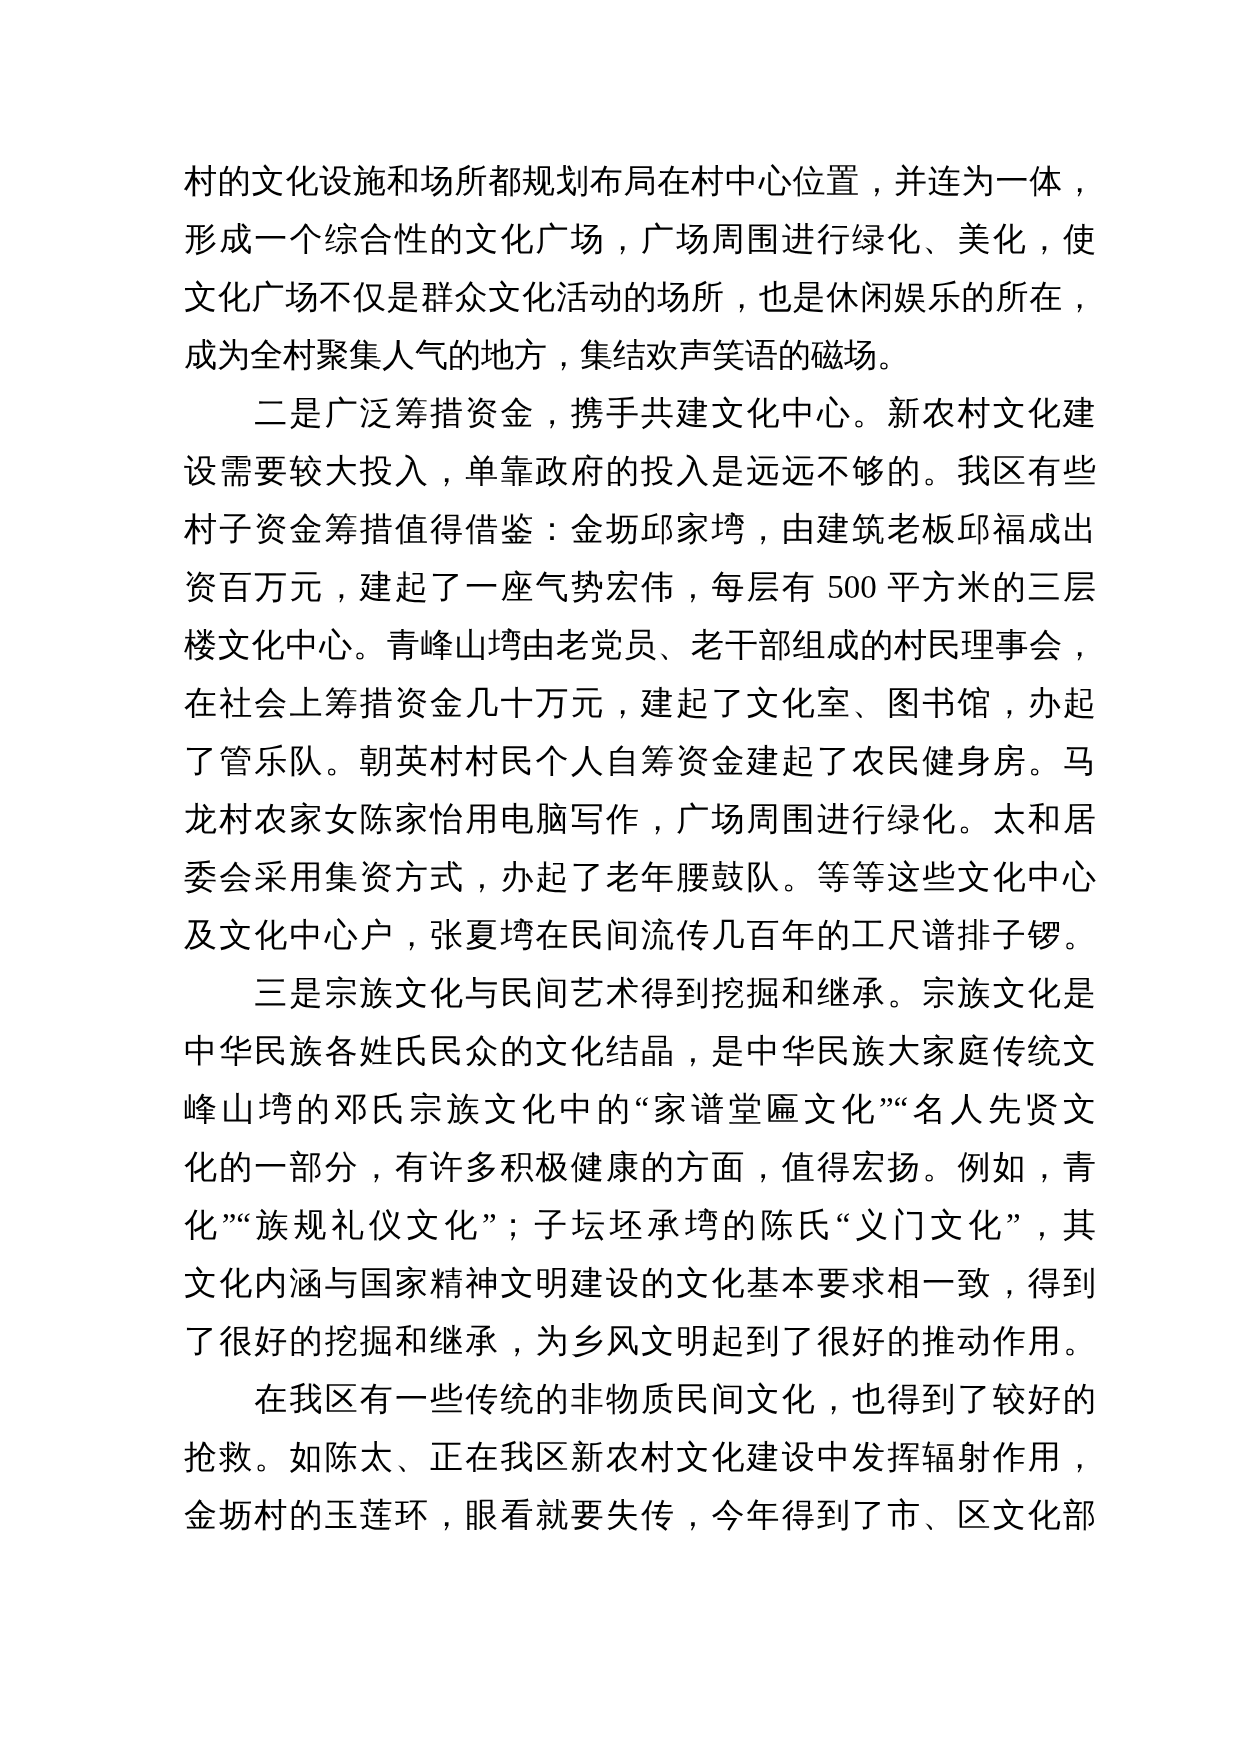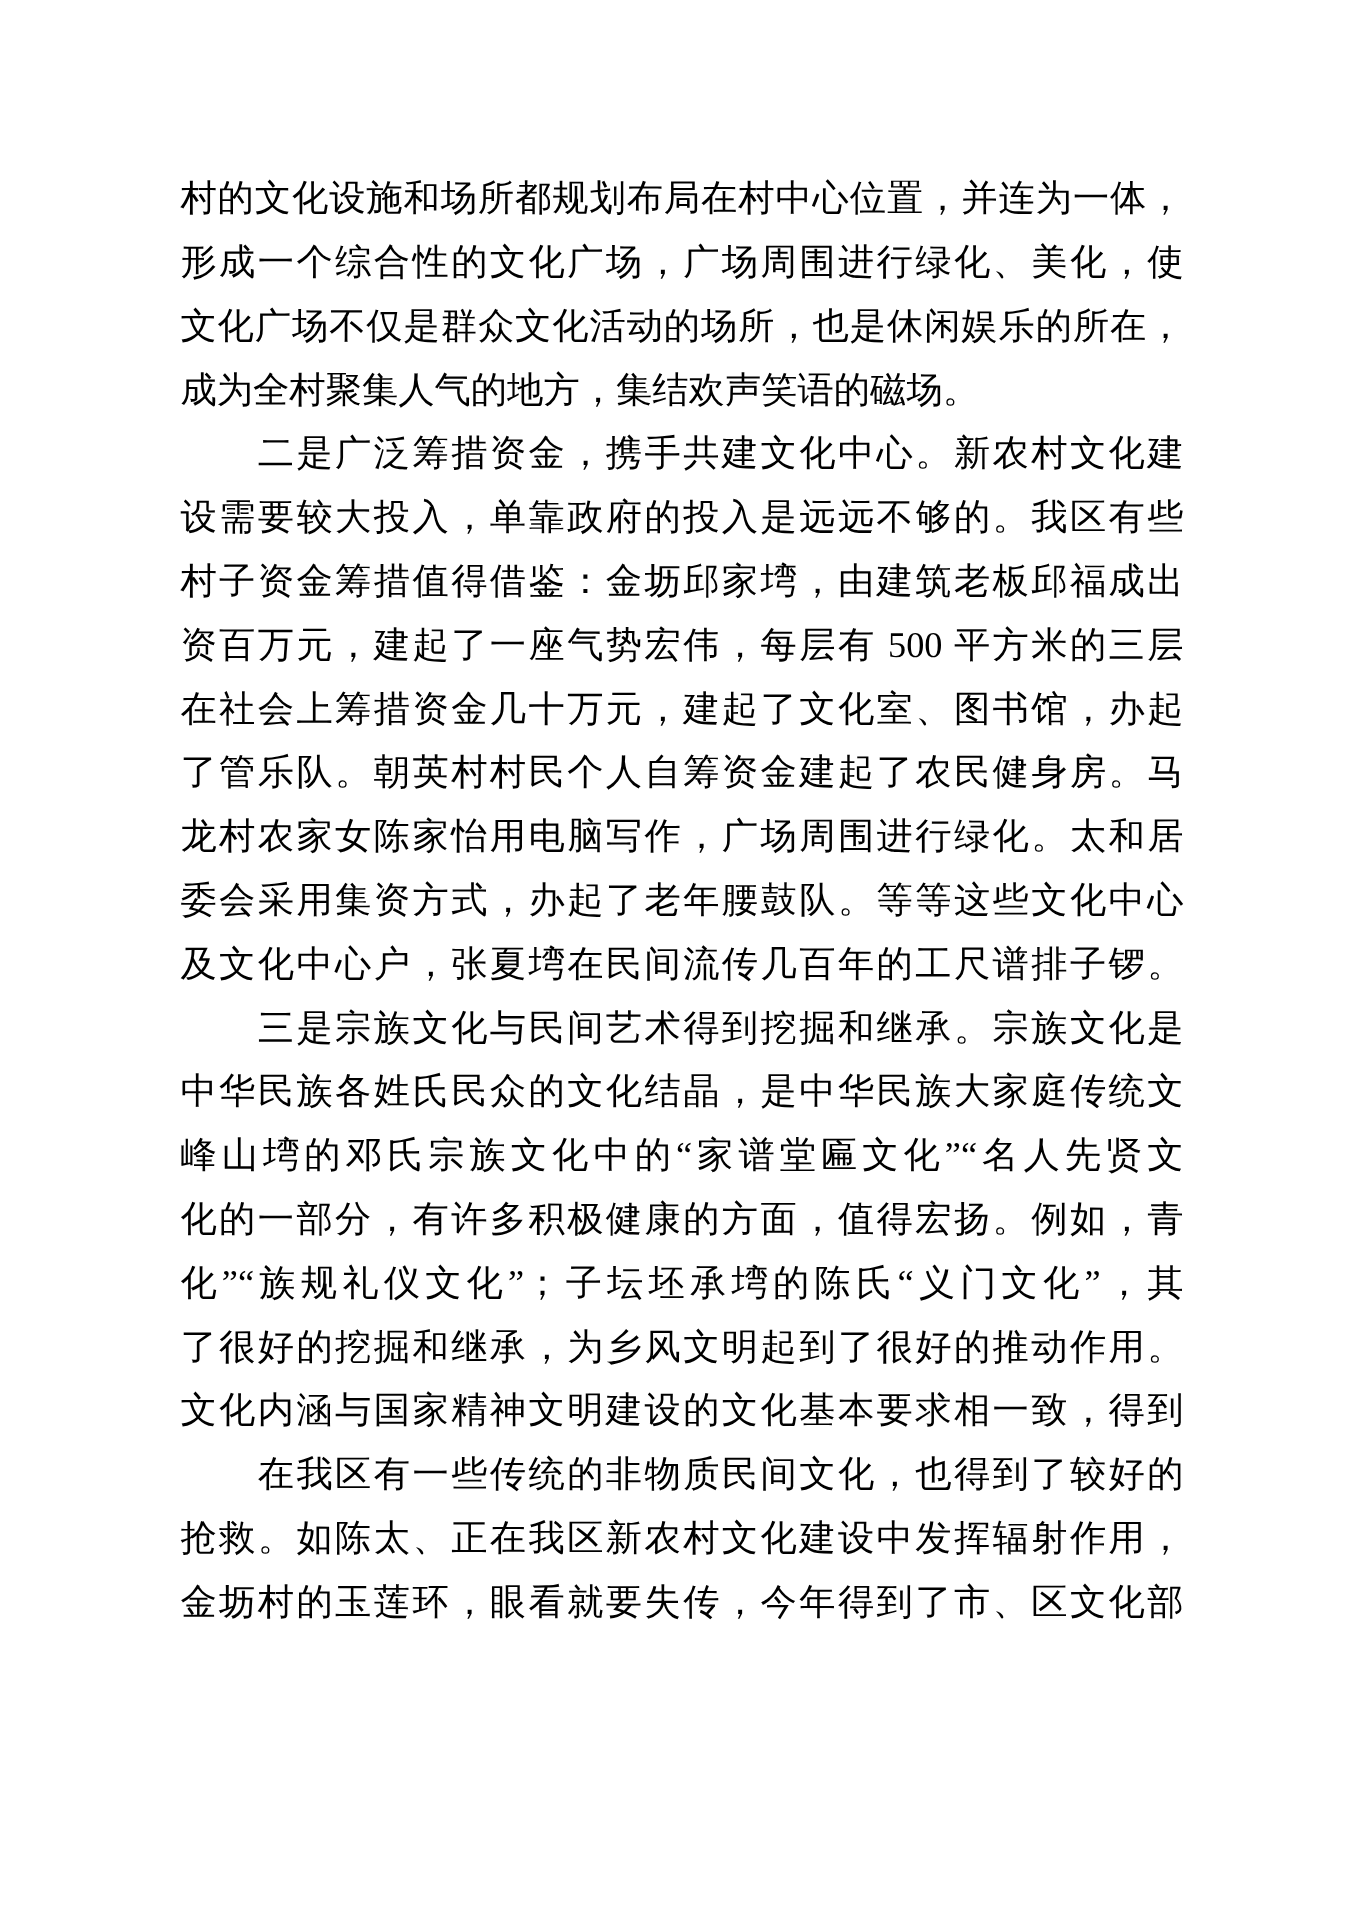--- a/index.html
+++ b/index.html
@@ -9,21 +9,21 @@
   }
   .page {
     position: relative;
     width: 1241px;
     height: 1754px;
     background: #ffffff;
     overflow: hidden;
   }
   .text-block {
     position: absolute;
-    left: 164px;
+    left: 184px;
     top: 152px;
     width: 912px;
     color: #000000;
     font-family: "Liberation Serif", "DejaVu Serif", serif;
     font-size: 33px;
     font-weight: 400;
     line-height: 58px;
   }
   .line {
     text-align: justify;
@@ -43,29 +43,30 @@
 <div class="page">
   <div class="text-block">
     <div class="line">村的文化设施和场所都规划布局在村中心位置，并连为一体，</div>
     <div class="line">形成一个综合性的文化广场，广场周围进行绿化、美化，使</div>
     <div class="line">文化广场不仅是群众文化活动的场所，也是休闲娱乐的所在，</div>
     <div class="line para-end">成为全村聚集人气的地方，集结欢声笑语的磁场。</div>
     <div class="line">　　二是广泛筹措资金，携手共建文化中心。新农村文化建</div>
     <div class="line">设需要较大投入，单靠政府的投入是远远不够的。我区有些</div>
     <div class="line">村子资金筹措值得借鉴：金坜邱家塆，由建筑老板邱福成出</div>
     <div class="line">资百万元，建起了一座气势宏伟，每层有 500 平方米的三层</div>
+    <div class="line">楼文化中心。青峰山塆由老党员、老干部组成的村民理事会，</div>
     <div class="line">在社会上筹措资金几十万元，建起了文化室、图书馆，办起</div>
     <div class="line">了管乐队。朝英村村民个人自筹资金建起了农民健身房。马</div>
     <div class="line">龙村农家女陈家怡用电脑写作，广场周围进行绿化。太和居</div>
     <div class="line">委会采用集资方式，办起了老年腰鼓队。等等这些文化中心</div>
     <div class="line">及文化中心户，张夏塆在民间流传几百年的工尺谱排子锣。</div>
     <div class="line">　　三是宗族文化与民间艺术得到挖掘和继承。宗族文化是</div>
     <div class="line">中华民族各姓氏民众的文化结晶，是中华民族大家庭传统文</div>
     <div class="line">峰山塆的邓氏宗族文化中的“家谱堂匾文化”“名人先贤文</div>
     <div class="line">化的一部分，有许多积极健康的方面，值得宏扬。例如，青</div>
     <div class="line">化”“族规礼仪文化”；子坛坯承塆的陈氏“义门文化”，其</div>
+    <div class="line">文化内涵与国家精神文明建设的文化基本要求相一致，得到</div>
     <div class="line">了很好的挖掘和继承，为乡风文明起到了很好的推动作用。</div>
-    <div class="line">文化内涵与国家精神文明建设的文化基本要求相一致，得到</div>
     <div class="line">　　在我区有一些传统的非物质民间文化，也得到了较好的</div>
     <div class="line">抢救。如陈太、正在我区新农村文化建设中发挥辐射作用，</div>
     <div class="line">金坜村的玉莲环，眼看就要失传，今年得到了市、区文化部</div>
   </div>
 </div>
 
 </body></html>

